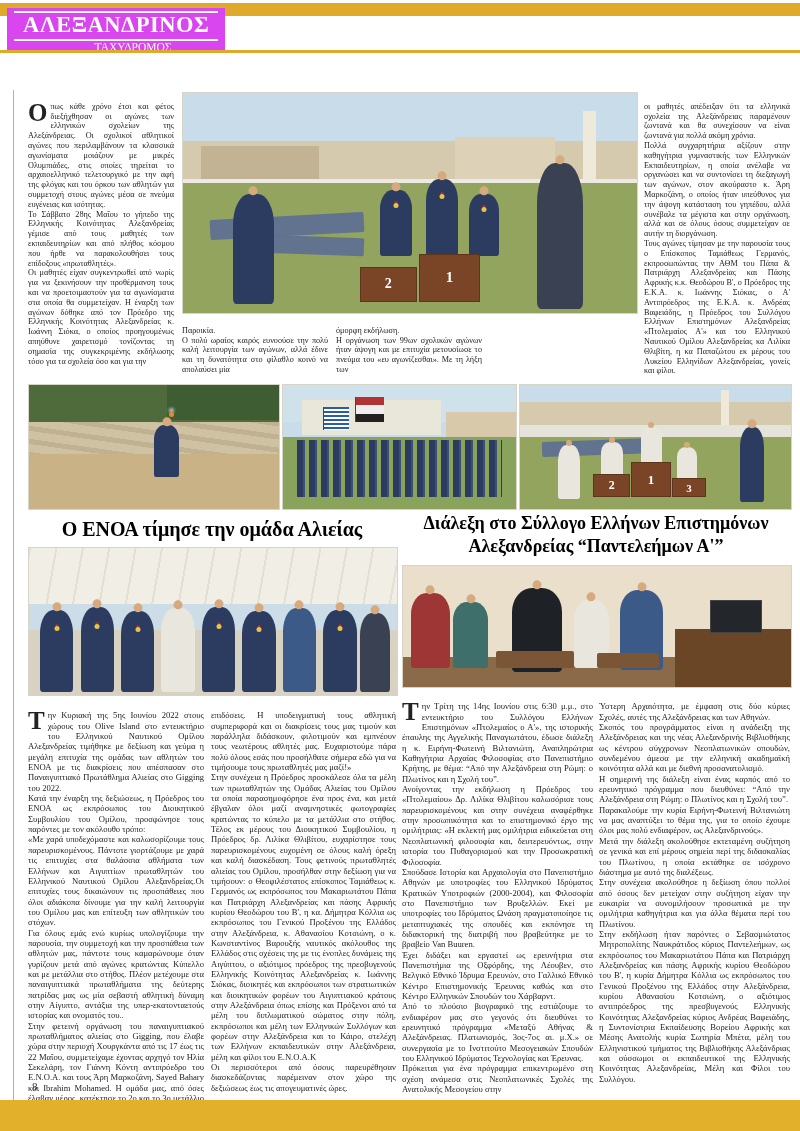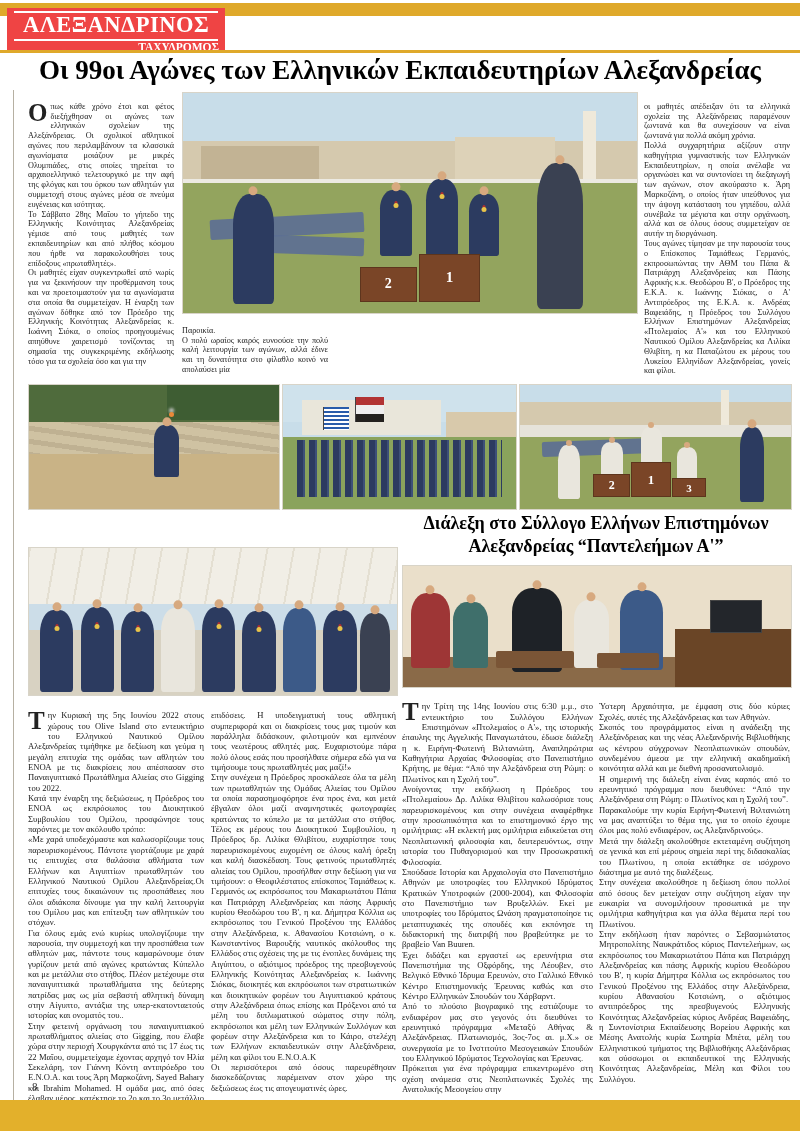--- a/index.html
+++ b/index.html
@@ -1,25 +1,25 @@
 <!DOCTYPE html>
 <html lang="el"><head>
 <meta charset="utf-8">
 <style>
   html,body{margin:0;padding:0;background:#ffffff;}
   .page{position:relative;width:800px;height:1131px;background:#fff;overflow:hidden;
         font-family:"Liberation Serif","DejaVu Serif",serif;color:#1b1b1b;}
   
   .topbar{position:absolute;left:0;top:3px;width:800px;height:13px;background:#dfa92a;}
   .gold-strip{position:absolute;left:0;top:50px;width:800px;height:3px;background:#dfa92a;}
-  .mast-box{position:absolute;left:7px;top:8px;width:218px;height:45px;background:#ef4444;}
+  .mast-box{position:absolute;left:7px;top:8px;width:218px;height:45px;background:#d946ef;}
   .mh-rule{height:2px;background:#fff;margin:3px 7px 0 7px;}
   .mh-title{font-weight:bold;font-size:22.5px;line-height:23px;color:#fff;text-align:center;
             letter-spacing:.5px;white-space:nowrap;}
-  .mh-sub{font-weight:bold;font-size:11.5px;line-height:12px;color:#fff;text-align:right;padding-right:6px;padding-left:40px;}
+  .mh-sub{font-weight:normal;font-size:11.5px;line-height:12px;color:#fff;text-align:center;padding-right:6px;padding-left:40px;}
   .mh-tag{height:3px;margin:1px 4px 0 4px;opacity:.85;
           background:repeating-linear-gradient(90deg,#fff 0 3px,rgba(255,255,255,0) 3px 5px);}
   
   .h1{position:absolute;left:10px;top:54px;width:780px;text-align:center;font-weight:bold;
       font-size:27px;line-height:32px;color:#000;}
   .h2{position:absolute;text-align:center;font-weight:bold;color:#000;white-space:pre-line;}
   .h2-enoa{left:28px;top:517px;width:368px;font-size:20px;line-height:24px;}
   .h2-lect{left:402px;top:512px;width:388px;font-size:18px;line-height:23px;}
   
   .coltext{position:absolute;overflow:hidden;text-align:justify;white-space:pre-line;
@@ -65,21 +65,20 @@
   <div class="mast-box">
     <div class="mh-rule"></div>
     <div class="mh-title">ΑΛΕΞΑΝΔΡΙΝΟΣ</div>
     <div class="mh-rule"></div>
     <div class="mh-sub">ΤΑΧΥΔΡΟΜΟΣ</div>
     <div class="mh-tag"></div>
   </div>
   <div class="gold-strip"></div>
   <div class="left-rule"></div>
 
-  <div class="h1">Οι 99οι  Αγώνες των Ελληνικών Εκπαιδευτηρίων Αλεξανδρείας</div>
 
   <div class="coltext" style="left:28px;top:92px;width:146px;height:292px;">
     <span class="dropcap">Ο</span><span>πως κάθε χρόνο έτσι και φέτος διεξήχθησαν οι αγώνες των ελληνικών σχολείων της Αλεξάνδρειας. Οι σχολικοί αθλητικοί αγώνες που περιλαμβάνουν τα κλασσικά αγωνίσματα μοιάζουν με μικρές Ολυμπιάδες, στις οποίες τηρείται το αρχαιοελληνικό τελετουργικό με την αφή της φλόγας και του όρκου των αθλητών για συμμετοχή στους αγώνες μέσα σε πνεύμα ευγένειας και ισότητας.
 Το Σάββατο 28ης Μαΐου το γήπεδο της Ελληνικής Κοινότητας Αλεξανδρείας γέμισε από τους μαθητές των εκπαιδευτηρίων και από πλήθος κόσμου που ήρθε να παρακολουθήσει τους επίδοξους «πρωταθλητές».
 Οι μαθητές είχαν συγκεντρωθεί από νωρίς για να ξεκινήσουν την προθέρμανση τους και να προετοιμαστούν για τα αγωνίσματα στα οποία θα συμμετείχαν. Η έναρξη των αγώνων δόθηκε από τον Πρόεδρο της Ελληνικής Κοινότητας Αλεξανδρείας κ. Ιωάννη Σιόκα, ο οποίος προηγουμένως απηύθυνε χαιρετισμό τονίζοντας τη σημασία της συγκεκριμένης εκδήλωσης τόσο για τα σχολεία όσο και για την</span>
   </div>
 
   <div class="photo" style="left:182px;top:92px;width:454px;height:220px;">
     <div class="layer" style="left:0;top:0;width:100%;height:28%;background:#c8dde9;"></div>
     <div class="layer" style="left:0;top:22%;width:100%;height:18%;background:#d5c9ae;"></div>
@@ -106,20 +105,24 @@
   <div class="coltext" style="left:644px;top:92px;width:146px;height:292px;">
     <span>οι μαθητές απέδειξαν ότι τα ελληνικά σχολεία της Αλεξάνδρειας παραμένουν ζωντανά και θα συνεχίσουν να είναι ζωντανά για πολλά ακόμη χρόνια.
 Πολλά συγχαρητήρια αξίζουν στην καθηγήτρια γυμναστικής των Ελληνικών Εκπαιδευτηρίων, η οποία ανέλαβε να οργανώσει και να συντονίσει τη διεξαγωγή των αγώνων, στον ακούραστο κ. Άρη Μαρκοζάνη, ο οποίος ήταν υπεύθυνος για την άψογη κατάσταση του γηπέδου, αλλά συνέβαλε τα μέγιστα και στην οργάνωση, αλλά και σε όλους όσους συμμετείχαν σε αυτήν τη διοργάνωση.
 Τους αγώνες τίμησαν με την παρουσία τους ο Επίσκοπος Ταμιάθεως Γερμανός, εκπροσωπώντας την ΑΘΜ του Πάπα &amp; Πατριάρχη Αλεξανδρείας και Πάσης Αφρικής κ.κ. Θεοδώρου Β', ο Πρόεδρος της Ε.Κ.Α. κ. Ιωάννης Σιόκας, ο Α' Αντιπρόεδρος της Ε.Κ.Α. κ. Ανδρέας Βαφειάδης, η Πρόεδρος του Συλλόγου Ελλήνων Επιστημόνων Αλεξανδρείας «Πτολεμαίος Α'» και του Ελληνικού Ναυτικού Ομίλου Αλεξανδρείας κα Λιλίκα Θλιβίτη, η κα Παπαζώτου εκ μέρους του Λυκείου Ελληνίδων Αλεξανδρείας, γονείς και φίλοι.</span>
   </div>
 
   <div class="coltext" style="left:182px;top:316px;width:146px;height:66px;">
     <span>Παροικία.
 Ο πολύ ωραίος καιρός ευνοούσε την πολύ καλή λειτουργία των αγώνων, αλλά έδινε και τη δυνατότητα στο φίλαθλο κοινό να απολαύσει μία</span>
   </div>
+  <div class="coltext" style="left:336px;top:316px;width:146px;height:66px;">
+    <span>όμορφη εκδήλωση.
+Η οργάνωση των 99ων σχολικών αγώνων ήταν άψογη και με επιτυχία μετουσίωσε το πνεύμα του «ευ αγωνίζεσθαι». Με τη λήξη των</span>
+  </div>
 
   <div class="photo" style="left:28px;top:384px;width:250px;height:124px;background:#c9b386;">
     <div class="layer" style="left:0;top:0;width:100%;height:34%;background:#4f6b3c;"></div>
     <div class="layer" style="left:55%;top:0;width:45%;height:28%;background:#3e5d33;"></div>
     <div class="layer" style="left:0;top:30%;width:100%;height:28%;background:repeating-linear-gradient(8deg,#bfb192 0 5px,#cfc2a2 5px 13px);"></div>
     <div class="layer" style="left:0;top:56%;width:100%;height:44%;background:#c9b386;"></div>
     <div class="torch" style="left:56%;top:22%;"></div>
     <div class="fig" style="left:50%;top:32%;width:10%;height:42%;"></div>
   </div>
 
@@ -149,20 +152,21 @@
         <span>2</span>
       </div>
     <div class="podium" style="left:41%;top:62%;width:14%;height:27%;font-size:13px;">
         <span>1</span>
       </div>
     <div class="podium" style="left:56%;top:75%;width:12%;height:14%;font-size:11px;">
         <span>3</span>
       </div>
   </div>
 
+  <div class="h2 h2-enoa">Ο ΕΝΟΑ τίμησε την ομάδα Αλιείας</div>
   <div class="photo" style="left:28px;top:547px;width:368px;height:147px;background:#ccdde8;">
     <div class="layer" style="left:0;top:0;width:100%;height:38%;background:repeating-linear-gradient(100deg,#e4dfd2 0 2px,#f1eee6 2px 26px);"></div>
     <div class="layer" style="left:0;top:38%;width:100%;height:18%;background:#ccdde8;"></div>
     <div class="layer" style="left:0;top:56%;width:100%;height:44%;background:#d8d2c2;"></div>
     <div class="fig medal" style="left:3%;top:42%;width:9%;height:56%;"></div>
     <div class="fig medal" style="left:14%;top:40%;width:9%;height:58%;"></div>
     <div class="fig medal" style="left:25%;top:43%;width:9%;height:55%;"></div>
     <div class="fig white" style="left:36%;top:41%;width:9%;height:57%;"></div>
     <div class="fig medal" style="left:47%;top:40%;width:9%;height:58%;"></div>
     <div class="fig medal" style="left:58%;top:43%;width:9%;height:55%;"></div>

